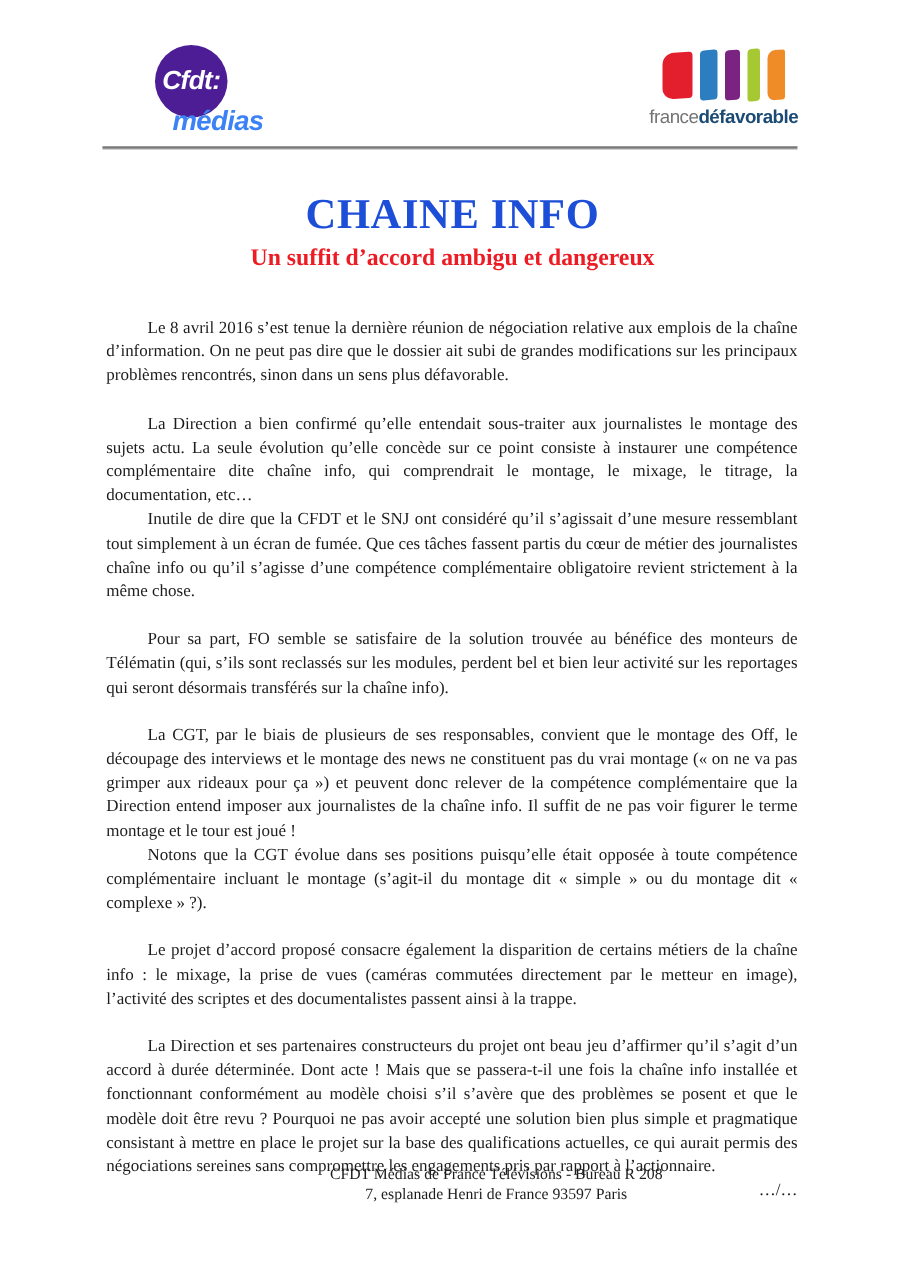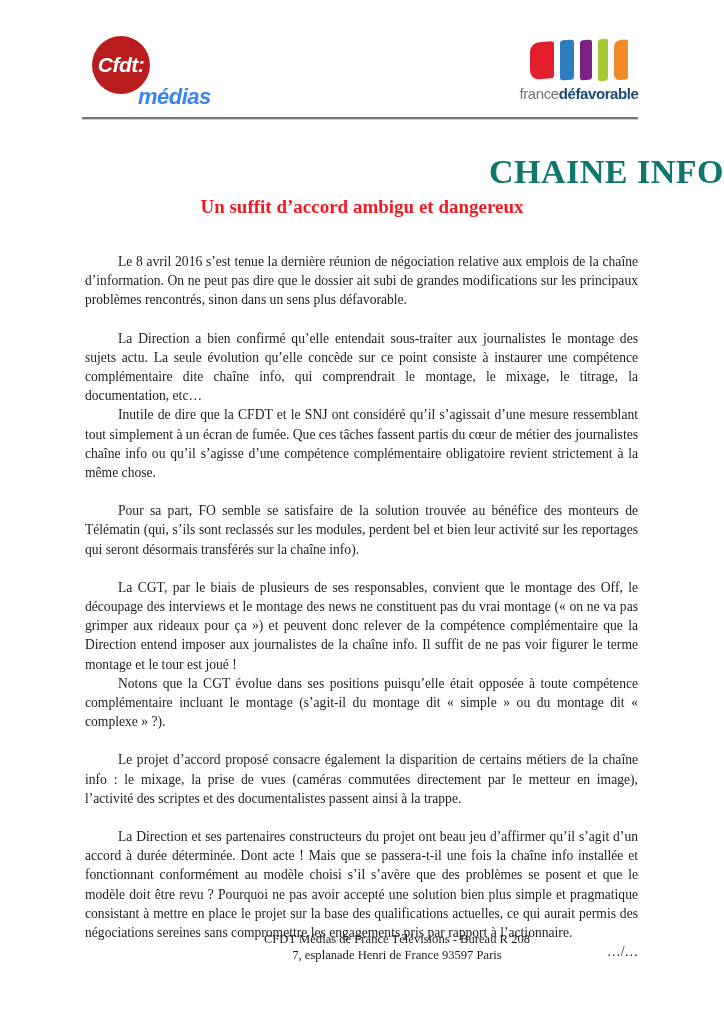--- a/index.html
+++ b/index.html
@@ -72,21 +72,21 @@
     position:absolute; left:0; top:932px; width:100%;
     text-align:center; font-size:12.6px; line-height:15.6px;margin-left:35px;
   }
 </style>
 </head>
 <body>
 
 <div class="page">
 
   <div class="cfdt-logo">
-    <div class="cfdt-circle" style="background: #b91c1c;">
+    <div class="cfdt-circle" style="background: #4c1d95; margin-left: 32px;">
       <span>Cfdt:</span>
     </div>
     <div class="cfdt-medias" style="color: #3b82f6;">médias</div>
   </div>
 
   <div class="ftv-logo">
     <div class="ftv-bars">
       <span class="ftv-bar" style="background: rgb(228, 31, 45);"></span>
       <span class="ftv-bar" style="background: rgb(45, 126, 193);"></span>
       <span class="ftv-bar" style="background: rgb(123, 35, 130);"></span>
@@ -94,21 +94,21 @@
       <span class="ftv-bar" style="background: rgb(240, 140, 40);"></span>
     </div>
     <div class="ftv-text">
       <span style="color: #737373;">france</span><span class="bold" style="color: rgb(27, 74, 116);">défavorable</span>
     </div>
   </div>
 
   <div class="header-rule"></div>
 
   <div class="title-block">
-    <h1 class="doc-title" style="color: #0f766e; text-align: right;">CHAINE INFO</h1>
+    <h1 class="doc-title" style="color: #1d4ed8;">CHAINE INFO</h1>
     <h2 class="doc-subtitle" style="color: rgb(237, 28, 36);">Un suffit d’accord ambigu et dangereux</h2>
   </div>
 
   <div class="body-text">
     <p>Le 8 avril 2016 s’est tenue la dernière réunion de négociation relative aux emplois de la chaîne d’information. On ne peut pas dire que le dossier ait subi de grandes modifications sur les principaux problèmes rencontrés, sinon dans un sens plus défavorable.</p>
     <p class="gap">La Direction a bien confirmé qu’elle entendait sous-traiter aux journalistes le montage des sujets actu. La seule évolution qu’elle concède sur ce point consiste à instaurer une compétence complémentaire dite chaîne info, qui comprendrait le montage, le mixage, le titrage, la documentation, etc…</p>
     <p>Inutile de dire que la CFDT et le SNJ ont considéré qu’il s’agissait d’une mesure ressemblant tout simplement à un écran de fumée. Que ces tâches fassent partis du cœur de métier des journalistes chaîne info ou qu’il s’agisse d’une compétence complémentaire obligatoire revient strictement à la même chose.</p>
     <p class="gap">Pour sa part, FO semble se satisfaire de la solution trouvée au bénéfice des monteurs de Télématin (qui, s’ils sont reclassés sur les modules, perdent bel et bien leur activité sur les reportages qui seront désormais transférés sur la chaîne info).</p>
     <p class="gap">La CGT, par le biais de plusieurs de ses responsables, convient que le montage des Off, le découpage des interviews et le montage des news ne constituent pas du vrai montage (« on ne va pas grimper aux rideaux pour ça ») et peuvent donc relever de la compétence complémentaire que la Direction entend imposer aux journalistes de la chaîne info. Il suffit de ne pas voir figurer le terme montage et le tour est joué !</p>
     <p>Notons que la CGT évolue dans ses positions puisqu’elle était opposée à toute compétence complémentaire incluant le montage (s’agit-il du montage dit « simple » ou du montage dit « complexe » ?).</p>

